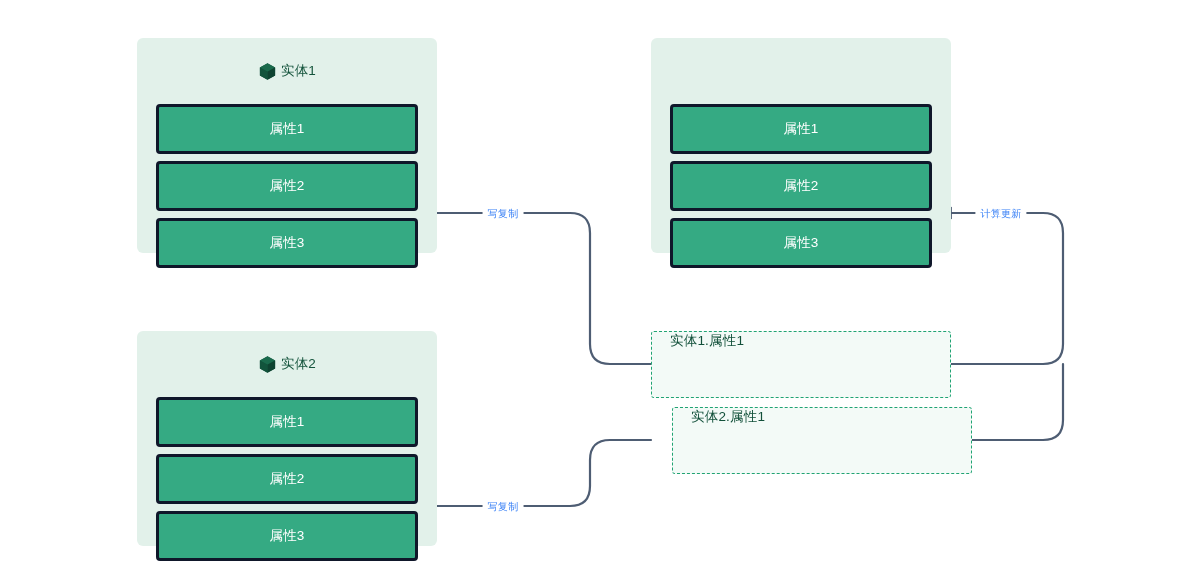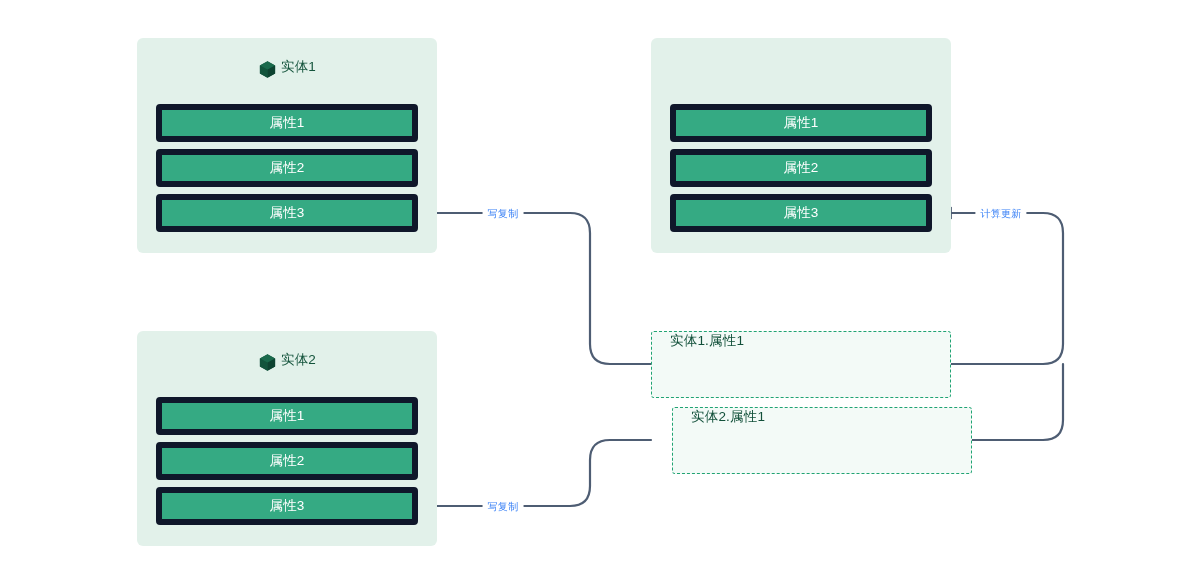--- a/index.html
+++ b/index.html
@@ -39,21 +39,21 @@
     border-radius: 6px;
     box-sizing: border-box;
   }
   .entity-header {
     position: absolute;
     left: 0;
     right: 0;
     top: 22px;
     height: 22px;
     display: flex;
-    align-items: flex-start;
+    align-items: center;
     justify-content: center;
     gap: 4px;
   }
   .cube-icon {
     width: 19px;
     height: 19px;
     display: block;
   }
   .entity-title {
     font-size: 13.5px;
@@ -62,23 +62,23 @@
     line-height: 1;
     white-space: nowrap;
   }
   .attr-list {
     position: absolute;
     left: 19px;
     right: 19px;
     top: 66px;
   }
   .attr-box {
-    height: 38px;
+    height: 50px;
     background: #35aa83;
-    border: 6px solid #0f172a;
+    border: 3px solid #0f172a;
     border-radius: 4px;
     box-sizing: border-box;
     display: flex;
     align-items: center;
     justify-content: center;
     color: #ffffff;
     font-size: 13.5px;
     letter-spacing: 0.2px;
     margin-bottom: 7px;
   }

